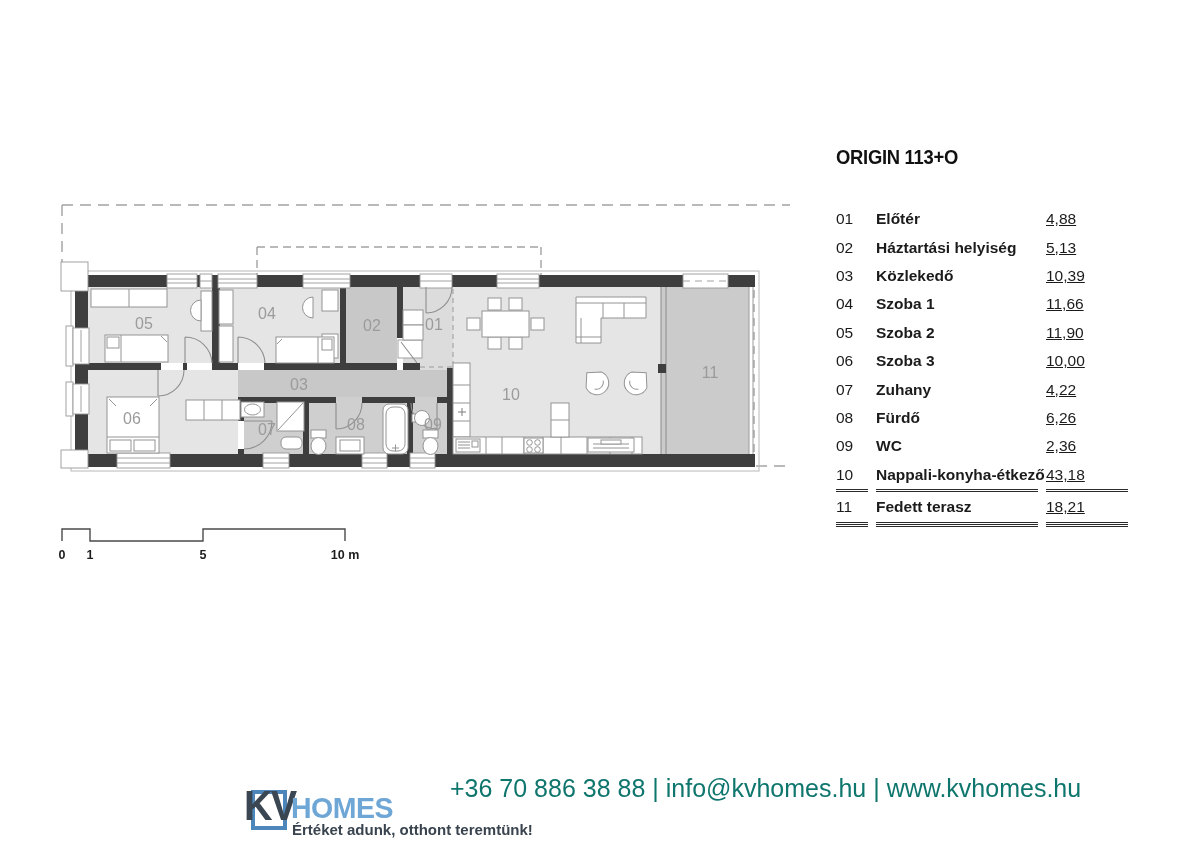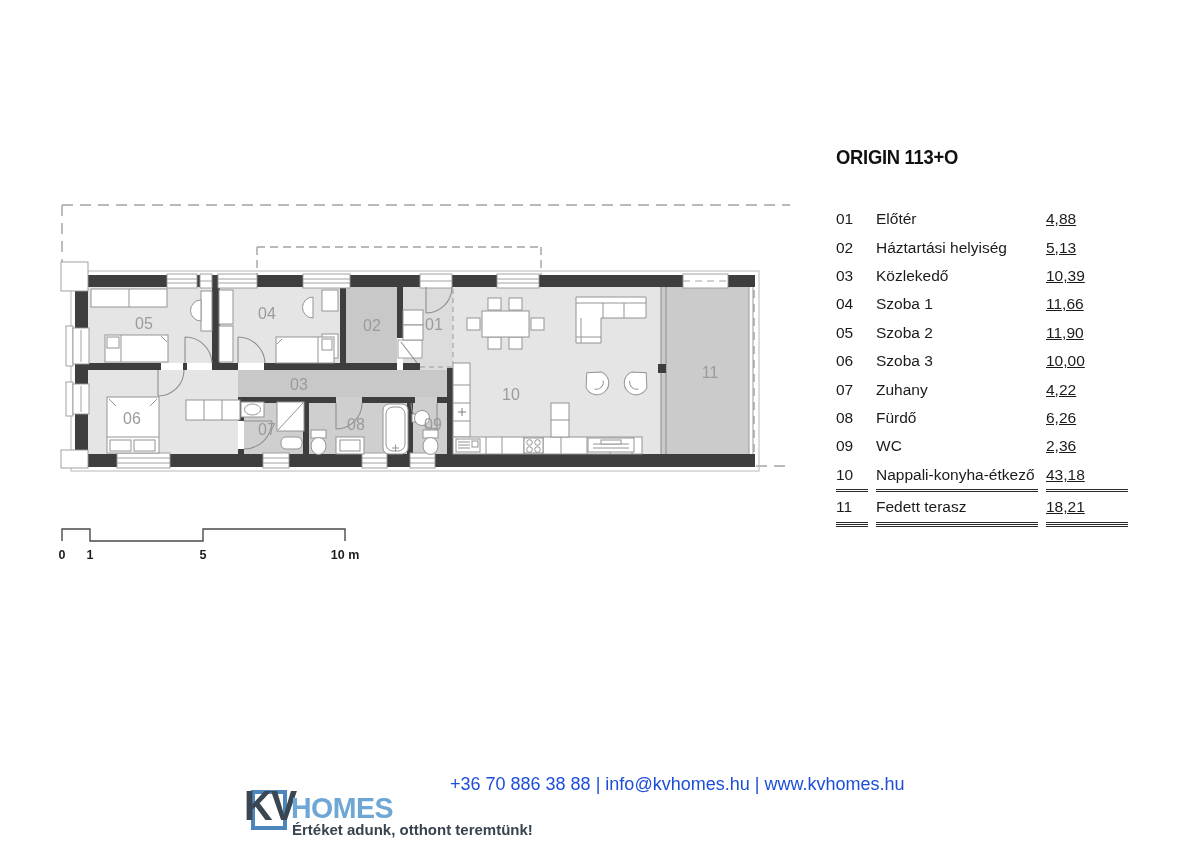--- a/index.html
+++ b/index.html
@@ -4,35 +4,35 @@
 <style>
   html,body{margin:0;padding:0;background:#ffffff;}
   body{font-family:"Liberation Sans", sans-serif; color:#1c1c1c;}
   .page{position:relative;width:1190px;height:841px;background:#fff;overflow:hidden;}
   .plan-svg{position:absolute;left:0;top:0;width:1190px;height:841px;}
   .legend-title{position:absolute;left:836px;top:146px;font-size:20px;font-weight:800;
     letter-spacing:-0.3px;transform:scaleX(0.92);transform-origin:left;white-space:nowrap;color:#111;}
   .legend{position:absolute;left:836px;top:205px;width:292px;font-size:15.5px;color:#1b1b1b;}
   .lrow{display:flex;align-items:center;height:28.4px;}
   .lrow .num{width:40px;flex:none;}
-  .lrow .nm{width:170px;flex:none;white-space:nowrap;}
+  .lrow .nm{width:170px;flex:none;white-space:nowrap;font-weight:bold;}
   .lrow .ar{width:82px;flex:none;white-space:nowrap;text-decoration:underline;}
   .rule{display:flex;height:2px;align-items:center;}
   .rule .seg{display:block;height:0;border-top:1.6px solid #2b2b2b;}
   .rule .s1{width:32px;margin-right:8px;}
   .rule .s2{width:162px;margin-right:8px;}
   .rule .s3{width:82px;}
   .footer-logo{position:absolute;left:244px;top:780px;width:200px;height:54px;}
   .logo-frame{position:absolute;left:7px;top:10px;width:28px;height:32px;border:4.5px solid #4d86bb;}
   .logo-kv{position:absolute;left:0px;top:4px;font-size:43px;font-weight:800;color:#3a4651;
     letter-spacing:-2px;line-height:1;transform:scaleX(0.92);transform-origin:left;}
   .logo-homes{position:absolute;left:47px;top:13px;font-size:30px;font-weight:800;color:#6ea6d5;
     letter-spacing:-0.5px;line-height:1;transform:scaleX(0.95);transform-origin:left;}
   .logo-tagline{position:absolute;left:48px;top:41px;font-size:15px;font-weight:bold;color:#39444f;white-space:nowrap;}
-  .footer-contact{position:absolute;left:450px;top:774px;font-size:18px;color:#1d4ed8;white-space:nowrap;}
+  .footer-contact{position:absolute;left:450px;top:774px;font-size:25px;color:#0f766e;white-space:nowrap;}
   text{font-family:"Liberation Sans", sans-serif;}
 </style>
 </head>
 <body>
 
 <div class="page">
 
   <svg class="plan-svg" viewBox="0 0 1190 841">
 
     <g stroke="#a2a2a2" stroke-width="1.4" fill="none" stroke-dasharray="11 7">

